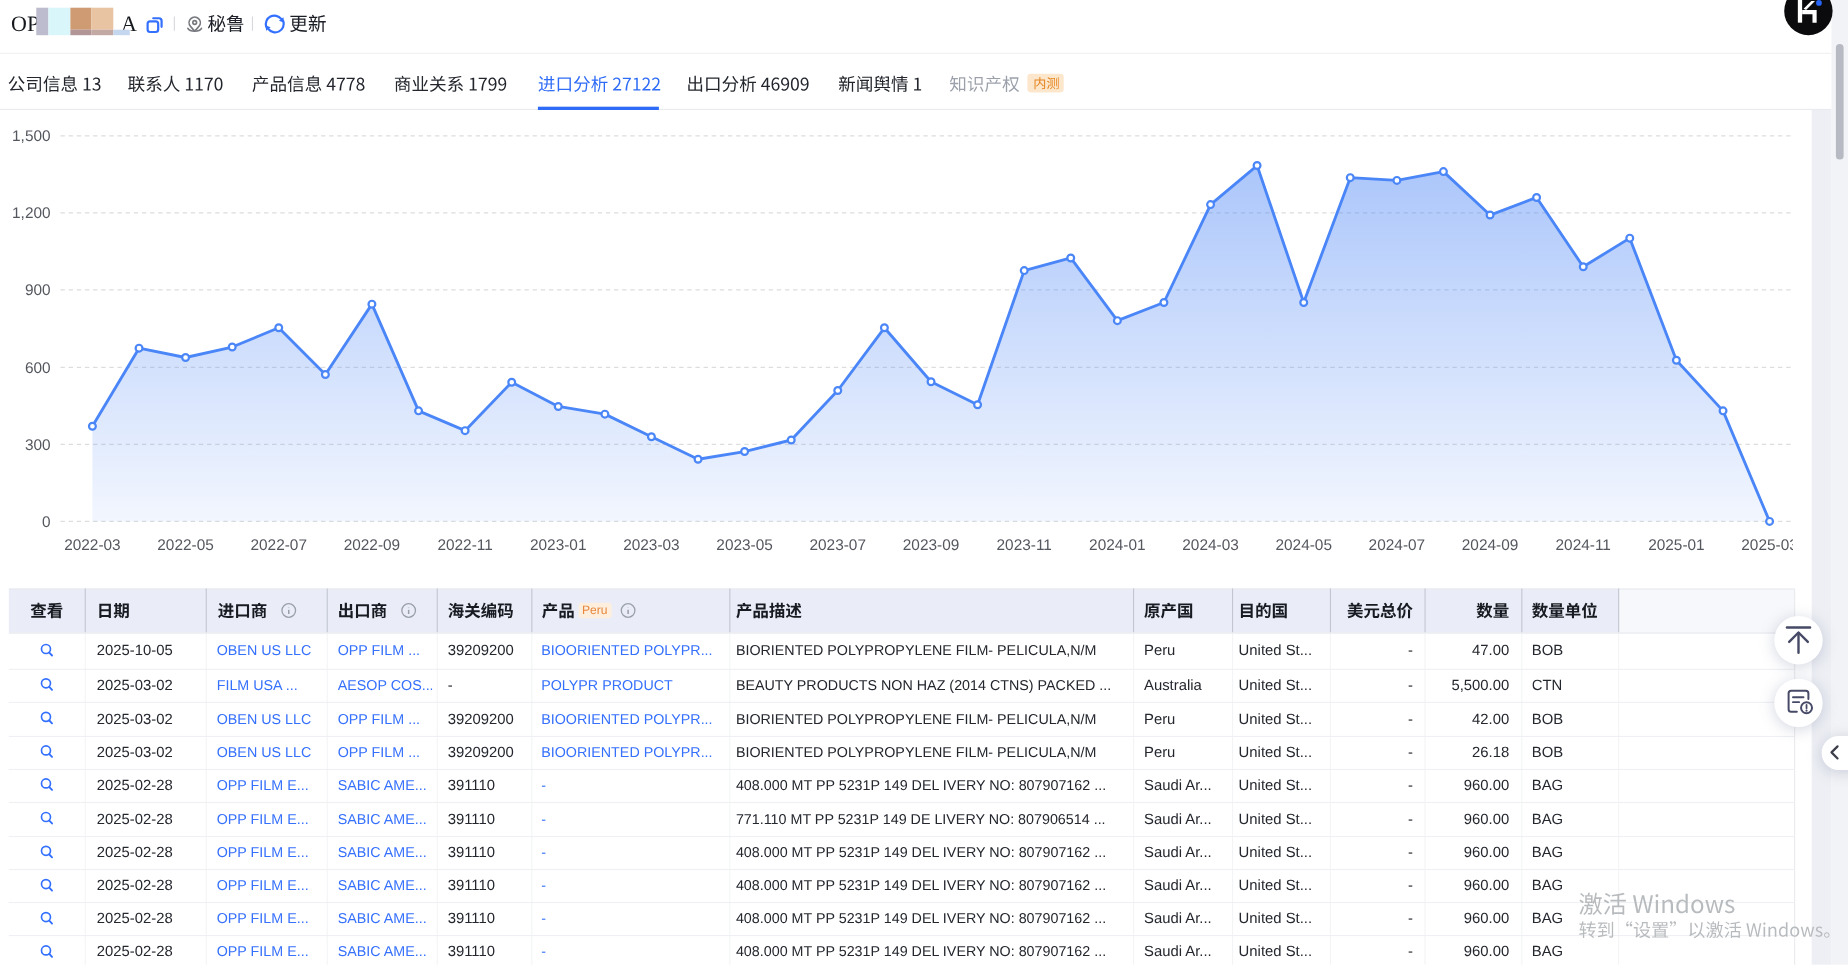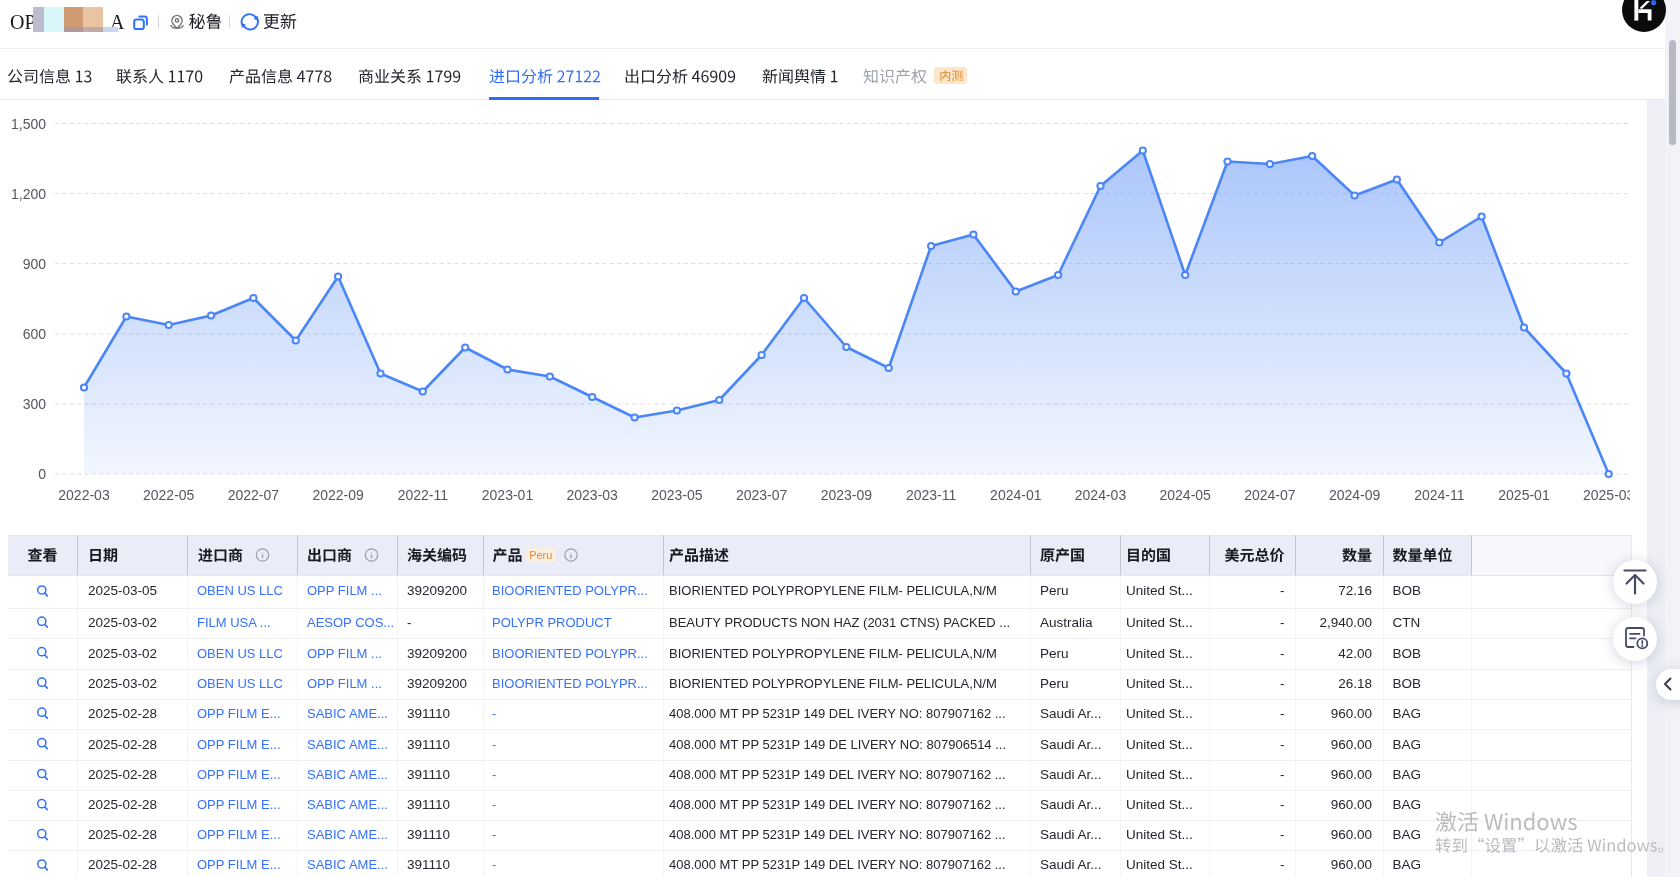--- a/index.html
+++ b/index.html
@@ -50,41 +50,41 @@
 <div style="position:absolute;left:8px;top:607.5px;width:1622.5px;height:1px;background:#eef0f3"></div>
 <div style="position:absolute;left:8px;top:637.5px;width:1622.5px;height:1px;background:#eef0f3"></div>
 <div style="position:absolute;left:8px;top:668.5px;width:1622.5px;height:1px;background:#eef0f3"></div>
 <div style="position:absolute;left:8px;top:698.5px;width:1622.5px;height:1px;background:#eef0f3"></div>
 <div style="position:absolute;left:8px;top:728.5px;width:1622.5px;height:1px;background:#eef0f3"></div>
 <div style="position:absolute;left:8px;top:759.5px;width:1622.5px;height:1px;background:#eef0f3"></div>
 <div style="position:absolute;left:8px;top:790px;width:1622.5px;height:1px;background:#eef0f3"></div>
 <div style="position:absolute;left:8px;top:820px;width:1622.5px;height:1px;background:#eef0f3"></div>
 <div style="position:absolute;left:8px;top:850px;width:1622.5px;height:1px;background:#eef0f3"></div>
 <div style="position:absolute;left:525.5px;top:547.5px;width:30.5px;height:14px;background:#fdeedd;border-radius:3px;font:11px 'Liberation Sans';color:#e8883e;text-align:center;line-height:14px">Peru</div>
-<div style="position:absolute;left:88px;top:575px;width:95px;height:32.5px;font:13.5px/32.5px 'Liberation Sans';white-space:nowrap;overflow:hidden;color:#24272e">2025-03-05</div>
+<div style="position:absolute;left:88px;top:575px;width:95px;height:32.5px;font:13.5px/32.5px 'Liberation Sans';white-space:nowrap;overflow:hidden;color:#24272e">2025-10-05</div>
 <div style="position:absolute;left:197px;top:575px;width:96px;height:32.5px;font:13px/32.5px 'Liberation Sans';white-space:nowrap;overflow:hidden;color:#3671fd">OBEN US LLC</div>
 <div style="position:absolute;left:307px;top:575px;width:86px;height:32.5px;font:13px/32.5px 'Liberation Sans';white-space:nowrap;overflow:hidden;color:#3671fd">OPP FILM ...</div>
 <div style="position:absolute;left:407px;top:575px;width:72px;height:32.5px;font:13.5px/32.5px 'Liberation Sans';white-space:nowrap;overflow:hidden;color:#24272e">39209200</div>
 <div style="position:absolute;left:492px;top:575px;width:167px;height:32.5px;font:13px/32.5px 'Liberation Sans';white-space:nowrap;overflow:hidden;color:#3671fd">BIOORIENTED POLYPR...</div>
 <div style="position:absolute;left:669px;top:575px;width:352px;height:32.5px;font:13px/32.5px 'Liberation Sans';white-space:nowrap;overflow:hidden;color:#24272e">BIORIENTED POLYPROPYLENE FILM- PELICULA,N/M</div>
 <div style="position:absolute;left:1040px;top:575px;width:76px;height:32.5px;font:13.5px/32.5px 'Liberation Sans';white-space:nowrap;overflow:hidden;color:#24272e">Peru</div>
 <div style="position:absolute;left:1126px;top:575px;width:79px;height:32.5px;font:13.5px/32.5px 'Liberation Sans';white-space:nowrap;overflow:hidden;color:#24272e">United St...</div>
 <div style="position:absolute;left:1214px;top:575px;width:70.5px;height:32.5px;font:13.5px/32.5px 'Liberation Sans';white-space:nowrap;overflow:hidden;color:#24272e;text-align:right">-</div>
-<div style="position:absolute;left:1290px;top:575px;width:82px;height:32.5px;font:13.5px/32.5px 'Liberation Sans';white-space:nowrap;overflow:hidden;color:#24272e;text-align:right">72.16</div>
+<div style="position:absolute;left:1290px;top:575px;width:82px;height:32.5px;font:13.5px/32.5px 'Liberation Sans';white-space:nowrap;overflow:hidden;color:#24272e;text-align:right">47.00</div>
 <div style="position:absolute;left:1392.5px;top:575px;width:75px;height:32.5px;font:13.5px/32.5px 'Liberation Sans';white-space:nowrap;overflow:hidden;color:#24272e">BOB</div>
 <div style="position:absolute;left:88px;top:607.5px;width:95px;height:30.0px;font:13.5px/30.0px 'Liberation Sans';white-space:nowrap;overflow:hidden;color:#24272e">2025-03-02</div>
 <div style="position:absolute;left:197px;top:607.5px;width:96px;height:30.0px;font:13px/30.0px 'Liberation Sans';white-space:nowrap;overflow:hidden;color:#3671fd">FILM USA ...</div>
 <div style="position:absolute;left:307px;top:607.5px;width:86px;height:30.0px;font:13px/30.0px 'Liberation Sans';white-space:nowrap;overflow:hidden;color:#3671fd">AESOP COS...</div>
 <div style="position:absolute;left:407px;top:607.5px;width:72px;height:30.0px;font:13.5px/30.0px 'Liberation Sans';white-space:nowrap;overflow:hidden;color:#24272e">-</div>
 <div style="position:absolute;left:492px;top:607.5px;width:167px;height:30.0px;font:13px/30.0px 'Liberation Sans';white-space:nowrap;overflow:hidden;color:#3671fd">POLYPR PRODUCT</div>
-<div style="position:absolute;left:669px;top:607.5px;width:352px;height:30.0px;font:13px/30.0px 'Liberation Sans';white-space:nowrap;overflow:hidden;color:#24272e">BEAUTY PRODUCTS NON HAZ (2031 CTNS) PACKED ...</div>
+<div style="position:absolute;left:669px;top:607.5px;width:352px;height:30.0px;font:13px/30.0px 'Liberation Sans';white-space:nowrap;overflow:hidden;color:#24272e">BEAUTY PRODUCTS NON HAZ (2014 CTNS) PACKED ...</div>
 <div style="position:absolute;left:1040px;top:607.5px;width:76px;height:30.0px;font:13.5px/30.0px 'Liberation Sans';white-space:nowrap;overflow:hidden;color:#24272e">Australia</div>
 <div style="position:absolute;left:1126px;top:607.5px;width:79px;height:30.0px;font:13.5px/30.0px 'Liberation Sans';white-space:nowrap;overflow:hidden;color:#24272e">United St...</div>
 <div style="position:absolute;left:1214px;top:607.5px;width:70.5px;height:30.0px;font:13.5px/30.0px 'Liberation Sans';white-space:nowrap;overflow:hidden;color:#24272e;text-align:right">-</div>
-<div style="position:absolute;left:1290px;top:607.5px;width:82px;height:30.0px;font:13.5px/30.0px 'Liberation Sans';white-space:nowrap;overflow:hidden;color:#24272e;text-align:right">2,940.00</div>
+<div style="position:absolute;left:1290px;top:607.5px;width:82px;height:30.0px;font:13.5px/30.0px 'Liberation Sans';white-space:nowrap;overflow:hidden;color:#24272e;text-align:right">5,500.00</div>
 <div style="position:absolute;left:1392.5px;top:607.5px;width:75px;height:30.0px;font:13.5px/30.0px 'Liberation Sans';white-space:nowrap;overflow:hidden;color:#24272e">CTN</div>
 <div style="position:absolute;left:88px;top:637.5px;width:95px;height:31.0px;font:13.5px/31.0px 'Liberation Sans';white-space:nowrap;overflow:hidden;color:#24272e">2025-03-02</div>
 <div style="position:absolute;left:197px;top:637.5px;width:96px;height:31.0px;font:13px/31.0px 'Liberation Sans';white-space:nowrap;overflow:hidden;color:#3671fd">OBEN US LLC</div>
 <div style="position:absolute;left:307px;top:637.5px;width:86px;height:31.0px;font:13px/31.0px 'Liberation Sans';white-space:nowrap;overflow:hidden;color:#3671fd">OPP FILM ...</div>
 <div style="position:absolute;left:407px;top:637.5px;width:72px;height:31.0px;font:13.5px/31.0px 'Liberation Sans';white-space:nowrap;overflow:hidden;color:#24272e">39209200</div>
 <div style="position:absolute;left:492px;top:637.5px;width:167px;height:31.0px;font:13px/31.0px 'Liberation Sans';white-space:nowrap;overflow:hidden;color:#3671fd">BIOORIENTED POLYPR...</div>
 <div style="position:absolute;left:669px;top:637.5px;width:352px;height:31.0px;font:13px/31.0px 'Liberation Sans';white-space:nowrap;overflow:hidden;color:#24272e">BIORIENTED POLYPROPYLENE FILM- PELICULA,N/M</div>
 <div style="position:absolute;left:1040px;top:637.5px;width:76px;height:31.0px;font:13.5px/31.0px 'Liberation Sans';white-space:nowrap;overflow:hidden;color:#24272e">Peru</div>
 <div style="position:absolute;left:1126px;top:637.5px;width:79px;height:31.0px;font:13.5px/31.0px 'Liberation Sans';white-space:nowrap;overflow:hidden;color:#24272e">United St...</div>
 <div style="position:absolute;left:1214px;top:637.5px;width:70.5px;height:31.0px;font:13.5px/31.0px 'Liberation Sans';white-space:nowrap;overflow:hidden;color:#24272e;text-align:right">-</div>
@@ -110,21 +110,21 @@
 <div style="position:absolute;left:1040px;top:698.5px;width:76px;height:30.0px;font:13.5px/30.0px 'Liberation Sans';white-space:nowrap;overflow:hidden;color:#24272e">Saudi Ar...</div>
 <div style="position:absolute;left:1126px;top:698.5px;width:79px;height:30.0px;font:13.5px/30.0px 'Liberation Sans';white-space:nowrap;overflow:hidden;color:#24272e">United St...</div>
 <div style="position:absolute;left:1214px;top:698.5px;width:70.5px;height:30.0px;font:13.5px/30.0px 'Liberation Sans';white-space:nowrap;overflow:hidden;color:#24272e;text-align:right">-</div>
 <div style="position:absolute;left:1290px;top:698.5px;width:82px;height:30.0px;font:13.5px/30.0px 'Liberation Sans';white-space:nowrap;overflow:hidden;color:#24272e;text-align:right">960.00</div>
 <div style="position:absolute;left:1392.5px;top:698.5px;width:75px;height:30.0px;font:13.5px/30.0px 'Liberation Sans';white-space:nowrap;overflow:hidden;color:#24272e">BAG</div>
 <div style="position:absolute;left:88px;top:728.5px;width:95px;height:31.0px;font:13.5px/31.0px 'Liberation Sans';white-space:nowrap;overflow:hidden;color:#24272e">2025-02-28</div>
 <div style="position:absolute;left:197px;top:728.5px;width:96px;height:31.0px;font:13px/31.0px 'Liberation Sans';white-space:nowrap;overflow:hidden;color:#3671fd">OPP FILM E...</div>
 <div style="position:absolute;left:307px;top:728.5px;width:86px;height:31.0px;font:13px/31.0px 'Liberation Sans';white-space:nowrap;overflow:hidden;color:#3671fd">SABIC AME...</div>
 <div style="position:absolute;left:407px;top:728.5px;width:72px;height:31.0px;font:13.5px/31.0px 'Liberation Sans';white-space:nowrap;overflow:hidden;color:#24272e">391110</div>
 <div style="position:absolute;left:492px;top:728.5px;width:167px;height:31.0px;font:13px/31.0px 'Liberation Sans';white-space:nowrap;overflow:hidden;color:#3671fd">-</div>
-<div style="position:absolute;left:669px;top:728.5px;width:352px;height:31.0px;font:13px/31.0px 'Liberation Sans';white-space:nowrap;overflow:hidden;color:#24272e">408.000 MT PP 5231P 149 DE LIVERY NO: 807906514 ...</div>
+<div style="position:absolute;left:669px;top:728.5px;width:352px;height:31.0px;font:13px/31.0px 'Liberation Sans';white-space:nowrap;overflow:hidden;color:#24272e">771.110 MT PP 5231P 149 DE LIVERY NO: 807906514 ...</div>
 <div style="position:absolute;left:1040px;top:728.5px;width:76px;height:31.0px;font:13.5px/31.0px 'Liberation Sans';white-space:nowrap;overflow:hidden;color:#24272e">Saudi Ar...</div>
 <div style="position:absolute;left:1126px;top:728.5px;width:79px;height:31.0px;font:13.5px/31.0px 'Liberation Sans';white-space:nowrap;overflow:hidden;color:#24272e">United St...</div>
 <div style="position:absolute;left:1214px;top:728.5px;width:70.5px;height:31.0px;font:13.5px/31.0px 'Liberation Sans';white-space:nowrap;overflow:hidden;color:#24272e;text-align:right">-</div>
 <div style="position:absolute;left:1290px;top:728.5px;width:82px;height:31.0px;font:13.5px/31.0px 'Liberation Sans';white-space:nowrap;overflow:hidden;color:#24272e;text-align:right">960.00</div>
 <div style="position:absolute;left:1392.5px;top:728.5px;width:75px;height:31.0px;font:13.5px/31.0px 'Liberation Sans';white-space:nowrap;overflow:hidden;color:#24272e">BAG</div>
 <div style="position:absolute;left:88px;top:759.5px;width:95px;height:30.5px;font:13.5px/30.5px 'Liberation Sans';white-space:nowrap;overflow:hidden;color:#24272e">2025-02-28</div>
 <div style="position:absolute;left:197px;top:759.5px;width:96px;height:30.5px;font:13px/30.5px 'Liberation Sans';white-space:nowrap;overflow:hidden;color:#3671fd">OPP FILM E...</div>
 <div style="position:absolute;left:307px;top:759.5px;width:86px;height:30.5px;font:13px/30.5px 'Liberation Sans';white-space:nowrap;overflow:hidden;color:#3671fd">SABIC AME...</div>
 <div style="position:absolute;left:407px;top:759.5px;width:72px;height:30.5px;font:13.5px/30.5px 'Liberation Sans';white-space:nowrap;overflow:hidden;color:#24272e">391110</div>
 <div style="position:absolute;left:492px;top:759.5px;width:167px;height:30.5px;font:13px/30.5px 'Liberation Sans';white-space:nowrap;overflow:hidden;color:#3671fd">-</div>

